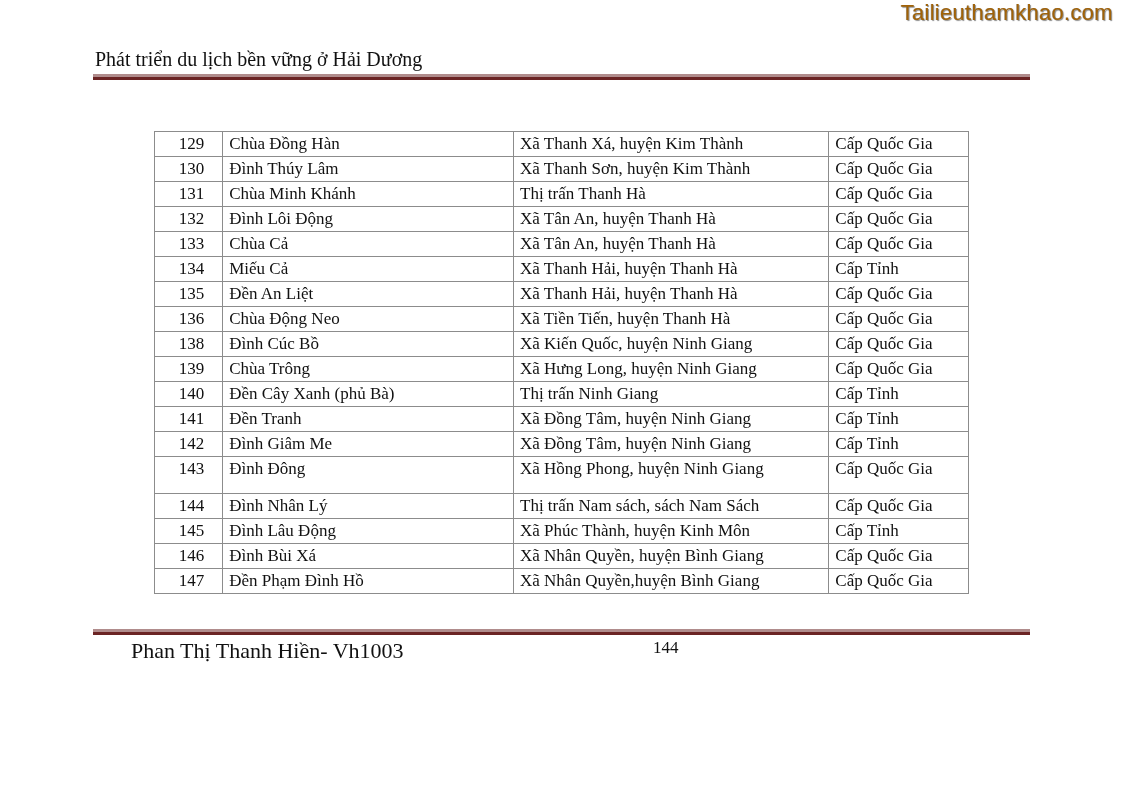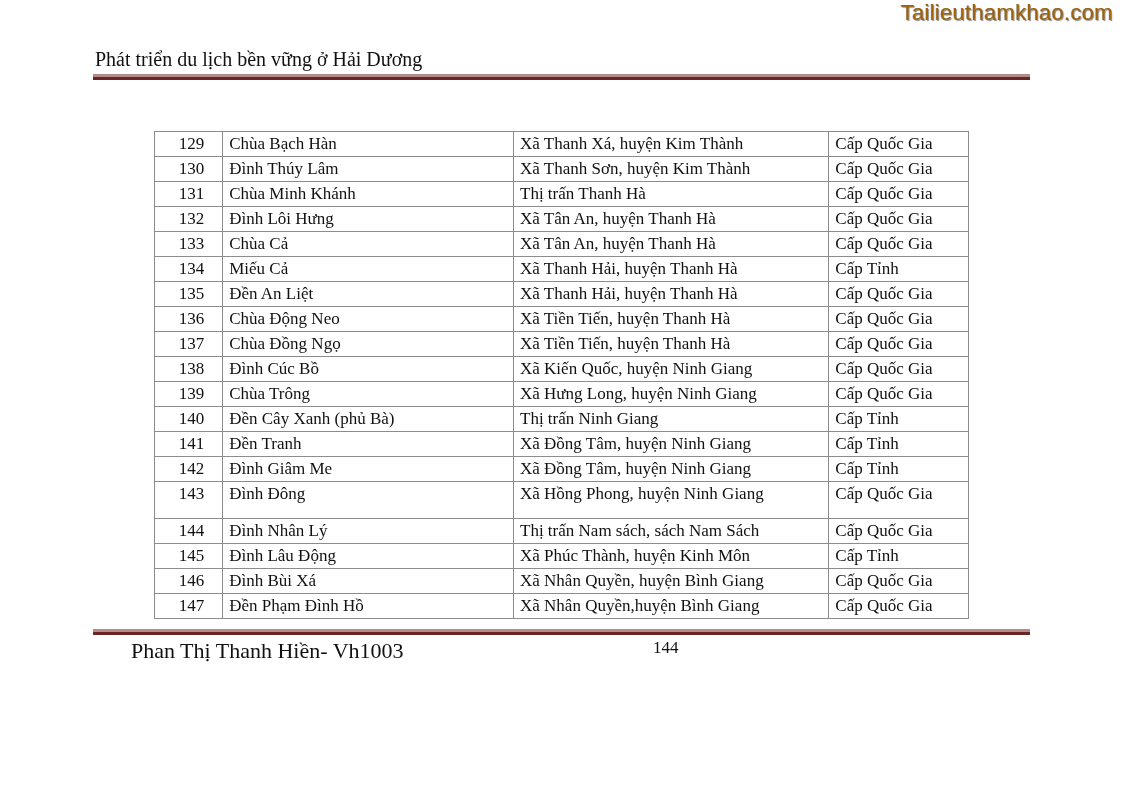--- a/index.html
+++ b/index.html
@@ -96,39 +96,39 @@
 
 <div class="rule top">
   <div class="light"></div>
   <div class="dark"></div>
 </div>
 
 <table class="relics">
   <tbody id="relics-body">
       <tr>
         <td class="num">129</td>
-        <td class="name">Chùa Bạch Hàn</td>
+        <td class="name">Chùa Đồng Hàn</td>
         <td class="loc">Xã Thanh Xá, huyện Kim Thành</td>
         <td class="level">Cấp Quốc Gia</td>
       </tr>
       <tr>
         <td class="num">130</td>
         <td class="name">Đình Thúy Lâm</td>
         <td class="loc">Xã Thanh Sơn, huyện Kim Thành</td>
         <td class="level">Cấp Quốc Gia</td>
       </tr>
       <tr>
         <td class="num">131</td>
         <td class="name">Chùa Minh Khánh</td>
         <td class="loc">Thị trấn Thanh Hà</td>
         <td class="level">Cấp Quốc Gia</td>
       </tr>
       <tr>
         <td class="num">132</td>
-        <td class="name">Đình Lôi Hưng</td>
+        <td class="name">Đình Lôi Động</td>
         <td class="loc">Xã Tân An, huyện Thanh Hà</td>
         <td class="level">Cấp Quốc Gia</td>
       </tr>
       <tr>
         <td class="num">133</td>
         <td class="name">Chùa Cả</td>
         <td class="loc">Xã Tân An, huyện Thanh Hà</td>
         <td class="level">Cấp Quốc Gia</td>
       </tr>
       <tr>
@@ -139,26 +139,20 @@
       </tr>
       <tr>
         <td class="num">135</td>
         <td class="name">Đền An Liệt</td>
         <td class="loc">Xã Thanh Hải, huyện Thanh Hà</td>
         <td class="level">Cấp Quốc Gia</td>
       </tr>
       <tr>
         <td class="num">136</td>
         <td class="name">Chùa Động Neo</td>
-        <td class="loc">Xã Tiền Tiến, huyện Thanh Hà</td>
-        <td class="level">Cấp Quốc Gia</td>
-      </tr>
-      <tr>
-        <td class="num">137</td>
-        <td class="name">Chùa Đồng Ngọ</td>
         <td class="loc">Xã Tiền Tiến, huyện Thanh Hà</td>
         <td class="level">Cấp Quốc Gia</td>
       </tr>
       <tr>
         <td class="num">138</td>
         <td class="name">Đình Cúc Bồ</td>
         <td class="loc">Xã Kiến Quốc, huyện Ninh Giang</td>
         <td class="level">Cấp Quốc Gia</td>
       </tr>
       <tr>

